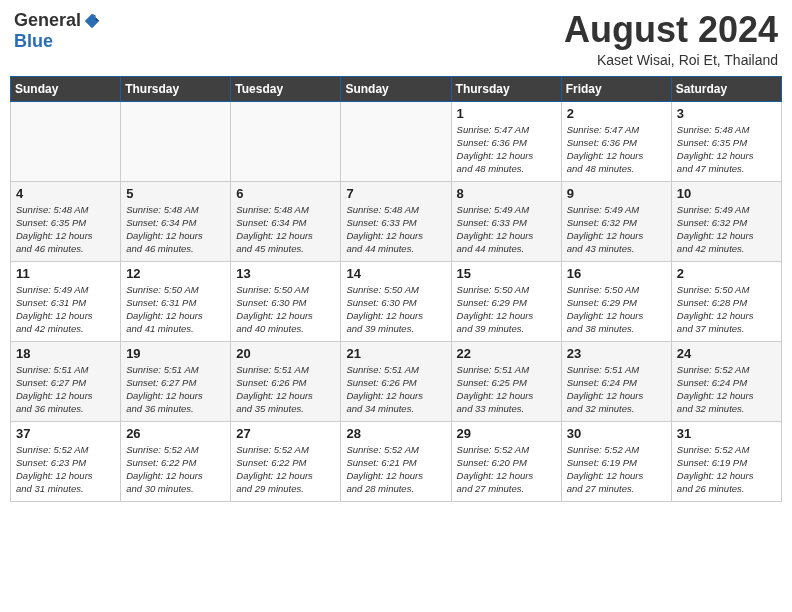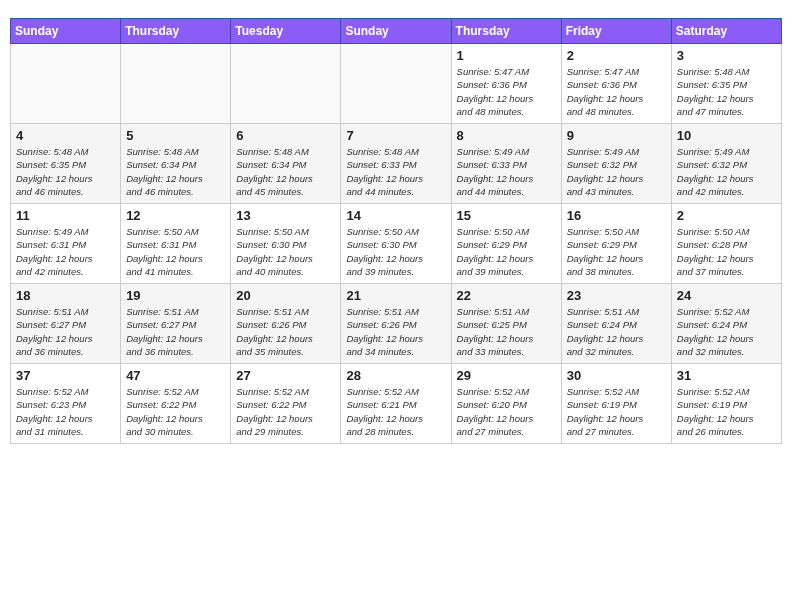--- a/index.html
+++ b/index.html
@@ -54,21 +54,21 @@
       font-size: 14px;
       color: #333;
       margin-top: 2px;
     }
     .calendar {
       width: 100%;
       border-collapse: collapse;
       border: 1px solid #ccc;
     }
     .calendar th {
-      background-color: #8b5cf6;
+      background-color: #404040;
       color: #fff;
       font-size: 12px;
       font-weight: bold;
       padding: 5px 4px;
       text-align: left;
       border: 1px solid #1a5da0;
     }
     .calendar td {
       vertical-align: top;
       padding: 4px 5px;
@@ -98,20 +98,36 @@
       background-color: #f5f5f5;
     }
     tr:nth-child(even) td.empty {
       background-color: #f0f0f0;
     }
   </style>
 </head>
 <body>
 
 <div class="header">
+  <div class="logo">
+    <div class="logo-text">
+      <span class="logo-general">General</span>
+      <svg class="logo-icon" viewBox="0 0 20 20">
+        <polygon points="10,2 18,10 10,18 2,10" fill="#2a6db5"></polygon>
+        <polygon points="10,2 18,10 14,10 14,4" fill="#1a4d8a"></polygon>
+      </svg>
+    </div>
+    <div>
+      <span class="logo-blue">Blue</span>
+    </div>
+  </div>
+  <div class="title-section">
+    <div class="month-year">August 2024</div>
+    <div class="location">Kaset Wisai, Roi Et, Thailand</div>
+  </div>
 </div>
 
 <table class="calendar">
   <thead>
     <tr>
     <th>Sunday</th>
         <th>Thursday</th>
         <th>Tuesday</th>
         <th>Sunday</th>
         <th>Thursday</th>
@@ -227,21 +243,21 @@
           <div class="day-number">24</div>
           <div class="day-info">Sunrise: 5:52 AM<br>Sunset: 6:24 PM<br>Daylight: 12 hours<br>and 32 minutes.</div>
         </td>
       </tr>
       <tr>
         <td>
           <div class="day-number">37</div>
           <div class="day-info">Sunrise: 5:52 AM<br>Sunset: 6:23 PM<br>Daylight: 12 hours<br>and 31 minutes.</div>
         </td>
         <td>
-          <div class="day-number">47</div>
+          <div class="day-number">26</div>
           <div class="day-info">Sunrise: 5:52 AM<br>Sunset: 6:22 PM<br>Daylight: 12 hours<br>and 30 minutes.</div>
         </td>
         <td>
           <div class="day-number">27</div>
           <div class="day-info">Sunrise: 5:52 AM<br>Sunset: 6:22 PM<br>Daylight: 12 hours<br>and 29 minutes.</div>
         </td>
         <td>
           <div class="day-number">28</div>
           <div class="day-info">Sunrise: 5:52 AM<br>Sunset: 6:21 PM<br>Daylight: 12 hours<br>and 28 minutes.</div>
         </td>

